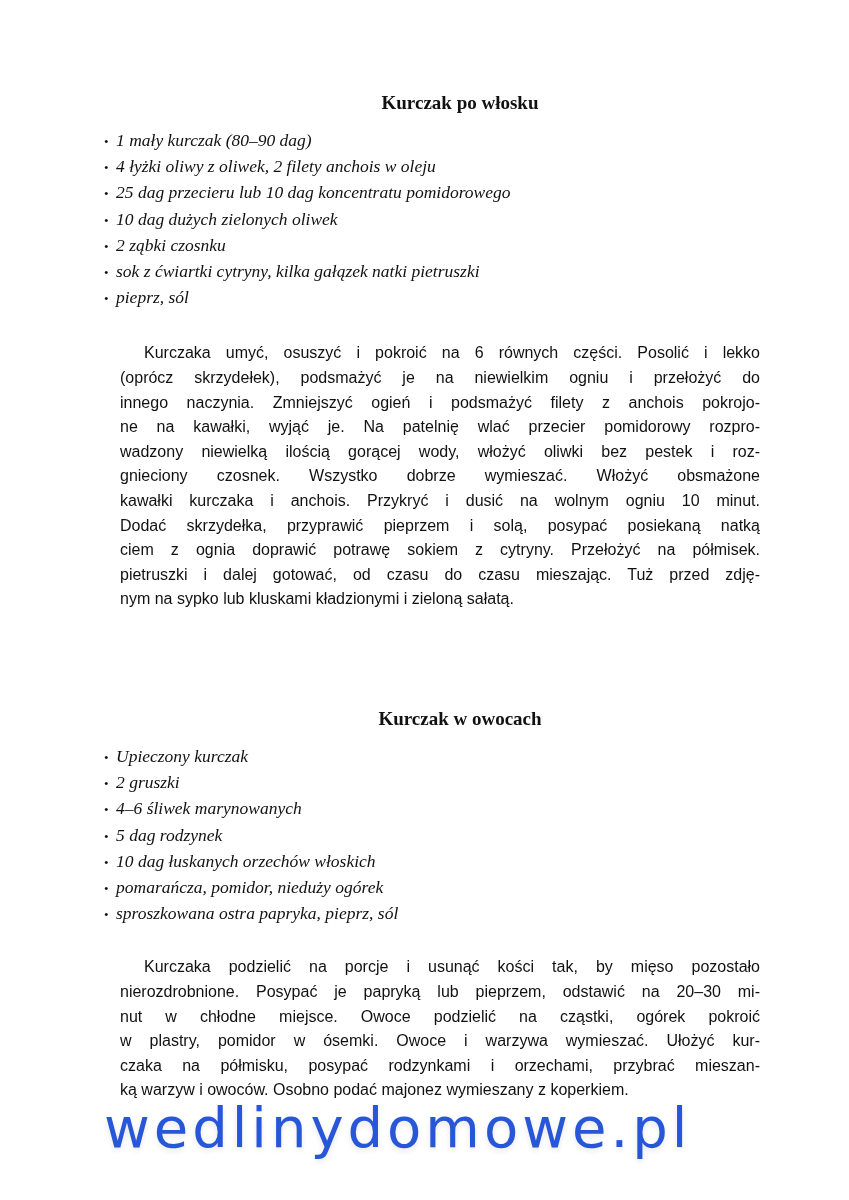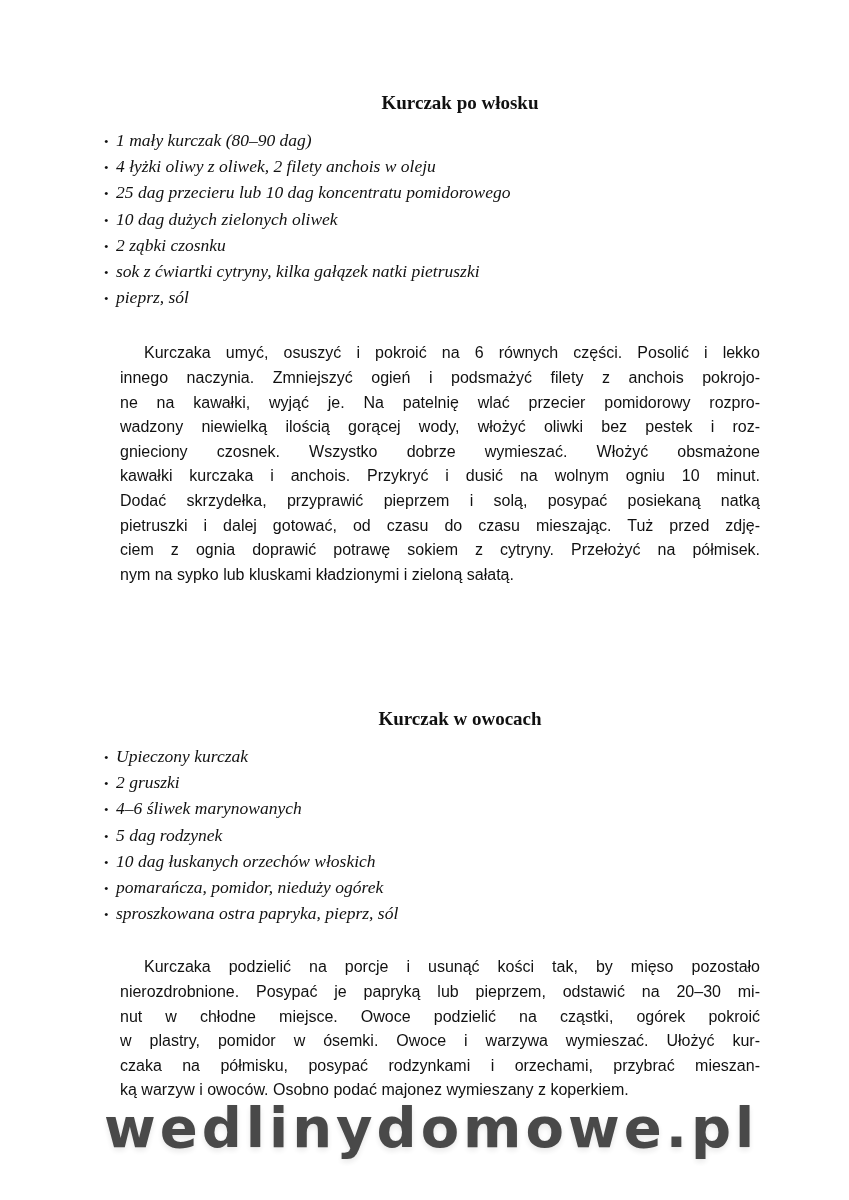--- a/index.html
+++ b/index.html
@@ -78,25 +78,25 @@
     .recipe-1 .method { margin-top: 30px; }
     .recipe-2 .method { margin-top: 28px; }
 
     .watermark {
       position: absolute;
       left: 104px;
       top: 1098px;
       width: 640px;
       text-align: left;
       font-family: "DejaVu Sans", "Liberation Sans", sans-serif;
-      font-weight: bold;
+      font-weight: normal;
       font-size: 56px;
       line-height: 60px;
       letter-spacing: 4px;
-      color: #404040;
+      color: #1d4ed8;
       text-shadow: 0 3px 6px rgba(0,0,0,0.10), 0 0 2px rgba(0,0,0,0.06);
       opacity: 0.95;
       pointer-events: none;
     }
   </style>
 </head>
 <body>
 
 <div class="page">
 
@@ -106,28 +106,29 @@
       <li><span class="bullet">•</span><span>1 mały kurczak (80–90 dag)</span></li>
       <li><span class="bullet">•</span><span>4 łyżki oliwy z oliwek, 2 filety anchois w oleju</span></li>
       <li><span class="bullet">•</span><span>25 dag przecieru lub 10 dag koncentratu pomidorowego</span></li>
       <li><span class="bullet">•</span><span>10 dag dużych zielonych oliwek</span></li>
       <li><span class="bullet">•</span><span>2 ząbki czosnku</span></li>
       <li><span class="bullet">•</span><span>sok z ćwiartki cytryny, kilka gałązek natki pietruszki</span></li>
       <li><span class="bullet">•</span><span>pieprz, sól</span></li>
     </ul>
     <p class="method">
       <span class="line first">Kurczaka umyć, osuszyć i pokroić na 6 równych części. Posolić i lekko</span>
+      <span class="line">(oprócz skrzydełek), podsmażyć je na niewielkim ogniu i przełożyć do</span>
       <span class="line">innego naczynia. Zmniejszyć ogień i podsmażyć filety z anchois pokrojo-</span>
       <span class="line">ne na kawałki, wyjąć je. Na patelnię wlać przecier pomidorowy rozpro-</span>
       <span class="line">wadzony niewielką ilością gorącej wody, włożyć oliwki bez pestek i roz-</span>
       <span class="line">gnieciony czosnek. Wszystko dobrze wymieszać. Włożyć obsmażone</span>
       <span class="line">kawałki kurczaka i anchois. Przykryć i dusić na wolnym ogniu 10 minut.</span>
       <span class="line">Dodać skrzydełka, przyprawić pieprzem i solą, posypać posiekaną natką</span>
+      <span class="line">ciem z ognia doprawić potrawę sokiem z cytryny. Przełożyć na półmisek.</span>
       <span class="line">pietruszki i dalej gotować, od czasu do czasu mieszając. Tuż przed zdję-</span>
-      <span class="line">ciem z ognia doprawić potrawę sokiem z cytryny. Przełożyć na półmisek.</span>
       <span class="line last">nym na sypko lub kluskami kładzionymi i zieloną sałatą.</span>
     </p>
   </section>
 
   <section class="recipe recipe-2">
     <h2 class="recipe-title">Kurczak w owocach</h2>
     <ul class="ingredients">
       <li><span class="bullet">•</span><span>Upieczony kurczak</span></li>
       <li><span class="bullet">•</span><span>2 gruszki</span></li>
       <li><span class="bullet">•</span><span>4–6 śliwek marynowanych</span></li>

